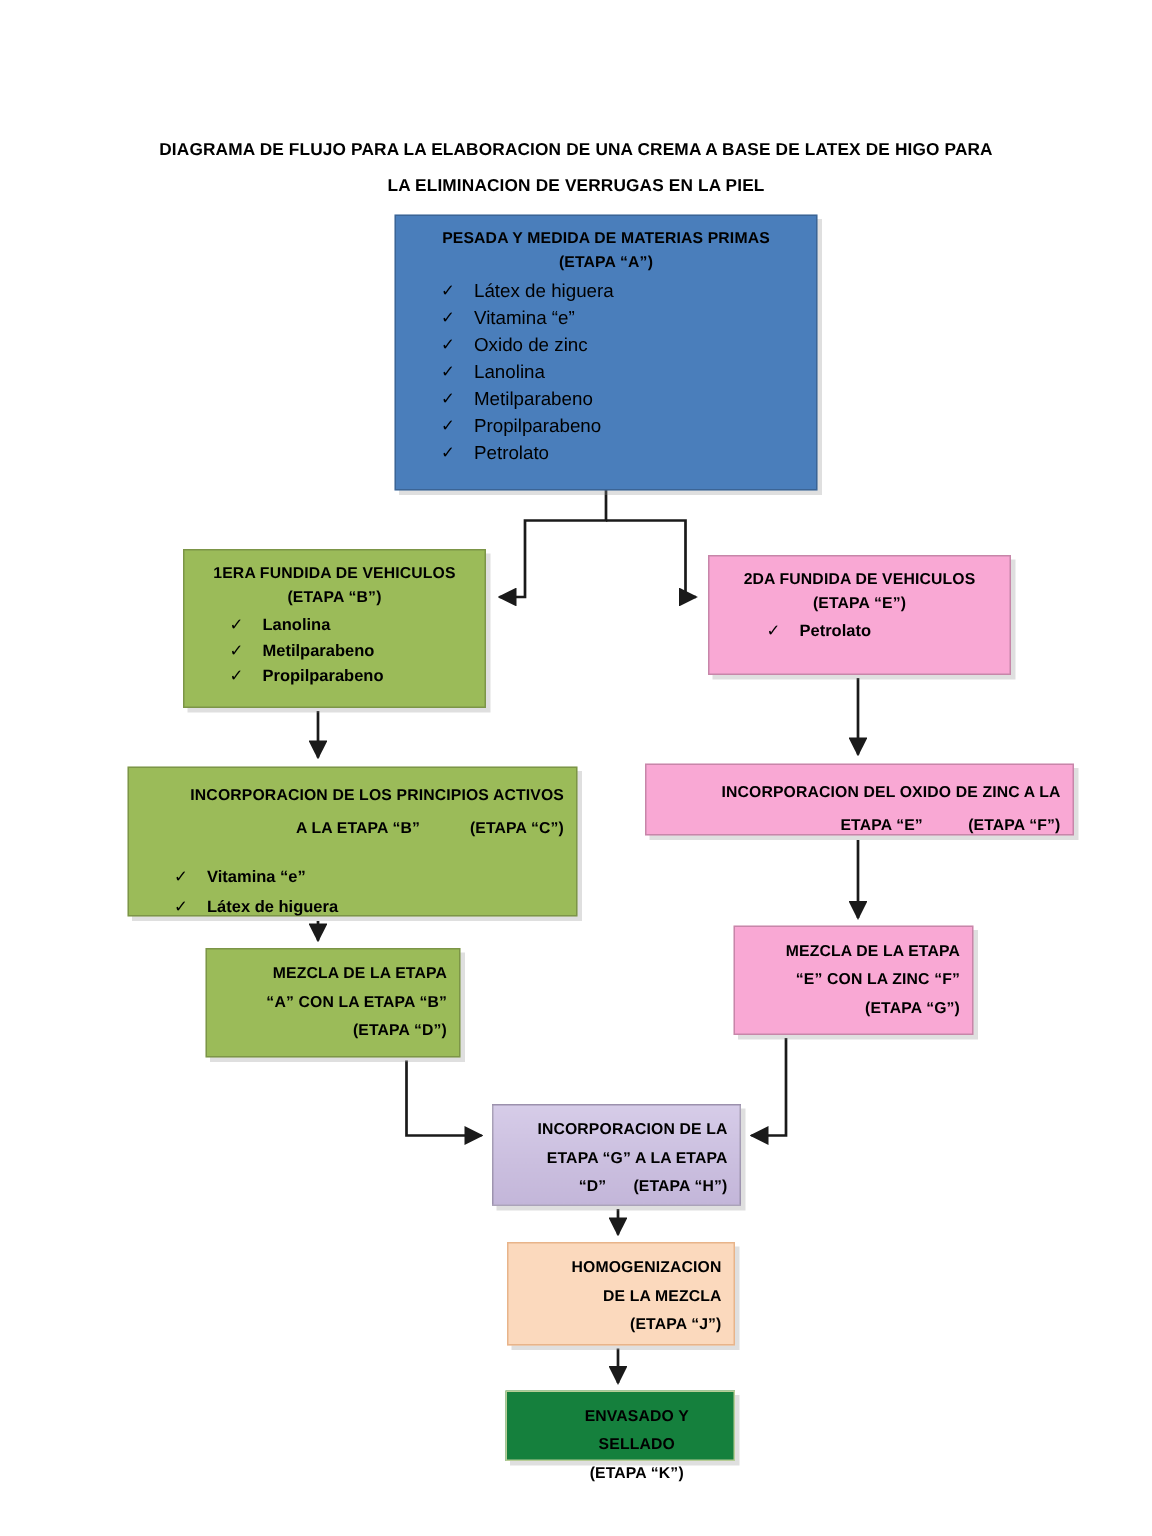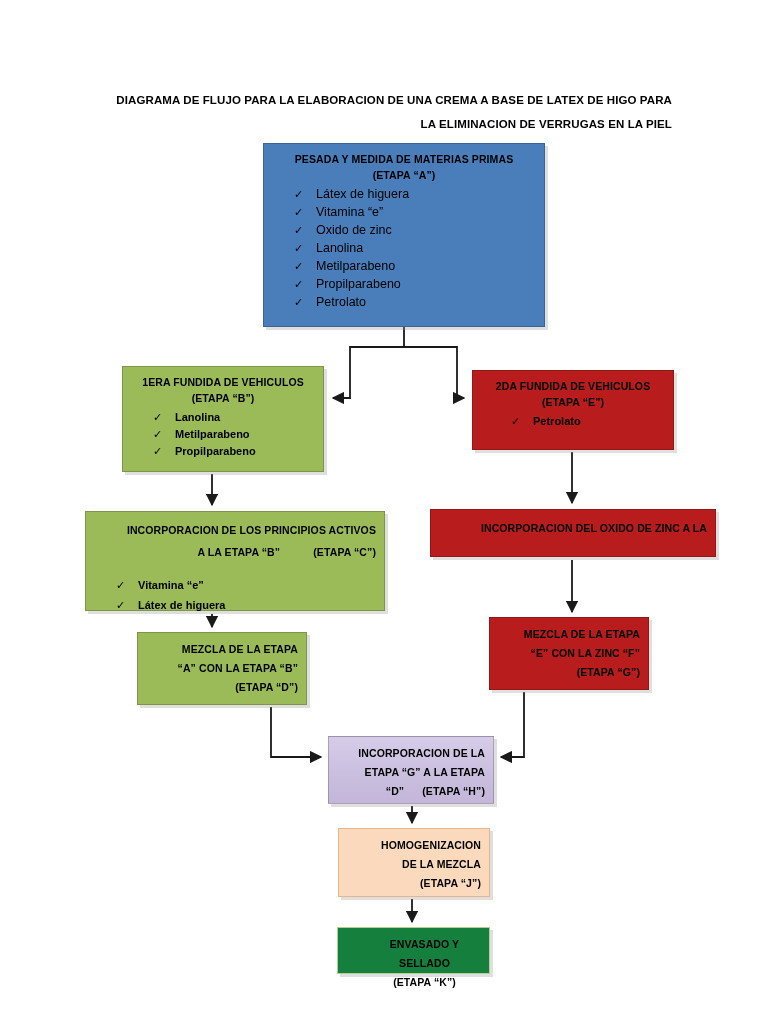--- a/index.html
+++ b/index.html
@@ -21,21 +21,21 @@
     height: 1024px;
     background: #ffffff;
   }
 
   
   .title {
     position: absolute;
     left: 96px;
     top: 88px;
     width: 576px;
-    text-align: right;
+    text-align: center;
     font-size: 11.5px;
     font-weight: bold;
     line-height: 24px;
     letter-spacing: 0.1px;
   }
 
   
   .node {
     position: absolute;
     box-sizing: border-box;
@@ -76,21 +76,21 @@
   #node-a ul.items li {
     font-weight: normal;
     font-size: 12.5px;
     line-height: 18px;
   }
   #node-a ul.items li .tick { font-size: 11px; }
 
   
   .c-blue      { background: #4a7ebb; }
   .c-green     { background: #9bbb59; }
-  .c-teal      { background: #b91c1c; }
+  .c-teal      { background: #f9a8d4; }
   .c-purple    { background: linear-gradient(180deg,#d6cce8 0%, #cbbfdf 55%, #c3b6d9 100%); }
   .c-orange    { background: #fbd9bd; border-color: #e8b48a; }
   .c-ltgreen   { background: #15803d; border-color: #b7cd96; padding-left: 30px; }
 
   
   #node-a { left: 263px; top: 143px;  width: 282px; height: 184px; }
   #node-b { left: 122px; top: 366px;  width: 202px; height: 106px; }
   #node-e { left: 472px; top: 370px;  width: 202px; height: 80px;  }
   #node-c { left: 85px;  top: 511px;  width: 300px; height: 100px; }
   #node-f { left: 430px; top: 509px;  width: 286px; height: 48px;  }
@@ -191,20 +191,21 @@
     <div class="hdr left">INCORPORACION DE LOS PRINCIPIOS ACTIVOS</div>
     <div class="hdr left">A LA ETAPA “B”&nbsp;&nbsp;&nbsp;&nbsp;&nbsp;&nbsp;&nbsp;&nbsp;&nbsp;&nbsp;&nbsp;(ETAPA “C”)</div>
     <ul class="items">
       <li><span class="tick">✓</span><span>Vitamina “e”</span></li>
       <li><span class="tick">✓</span><span>Látex de higuera</span></li>
     </ul>
   </div>
 
   <div class="node c-teal" id="node-f">
     <div class="hdr left">INCORPORACION DEL OXIDO DE ZINC A LA</div>
+    <div class="hdr left">ETAPA “E”&nbsp;&nbsp;&nbsp;&nbsp;&nbsp;&nbsp;&nbsp;&nbsp;&nbsp;&nbsp;(ETAPA “F”)</div>
   </div>
 
   <div class="node c-green" id="node-d">
     <div class="hdr left">MEZCLA DE LA ETAPA</div>
     <div class="hdr left">“A” CON LA ETAPA “B”</div>
     <div class="hdr left">(ETAPA “D”)</div>
   </div>
 
   <div class="node c-teal" id="node-g">
     <div class="hdr left">MEZCLA DE LA ETAPA</div>

